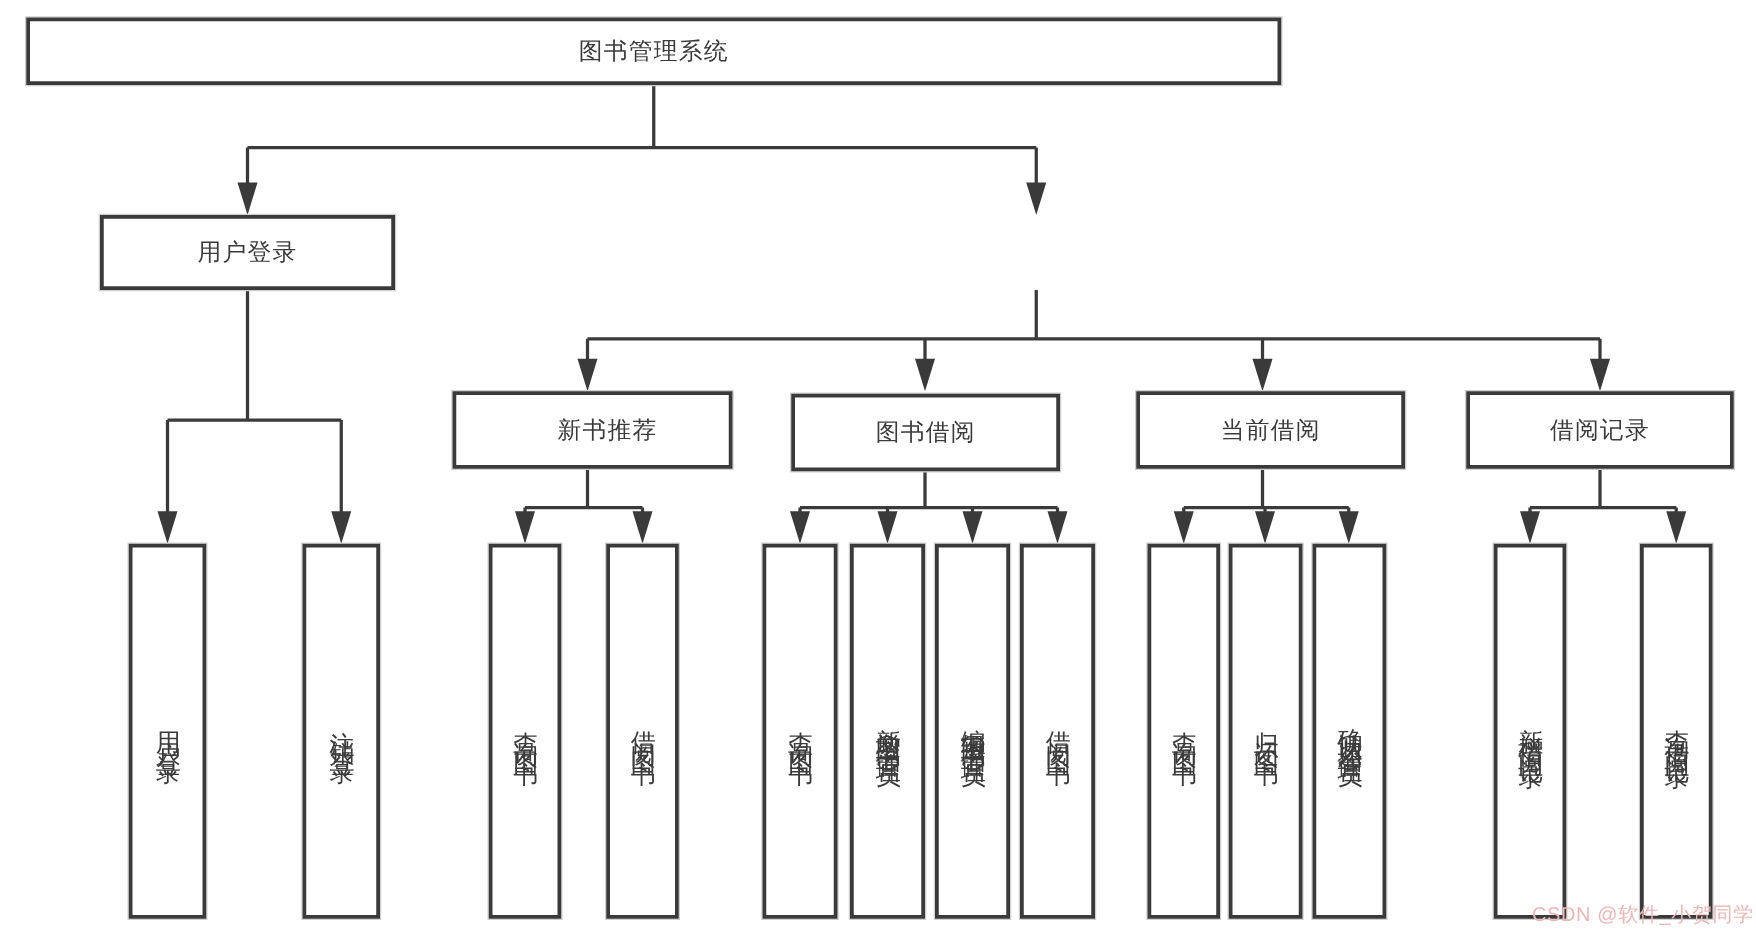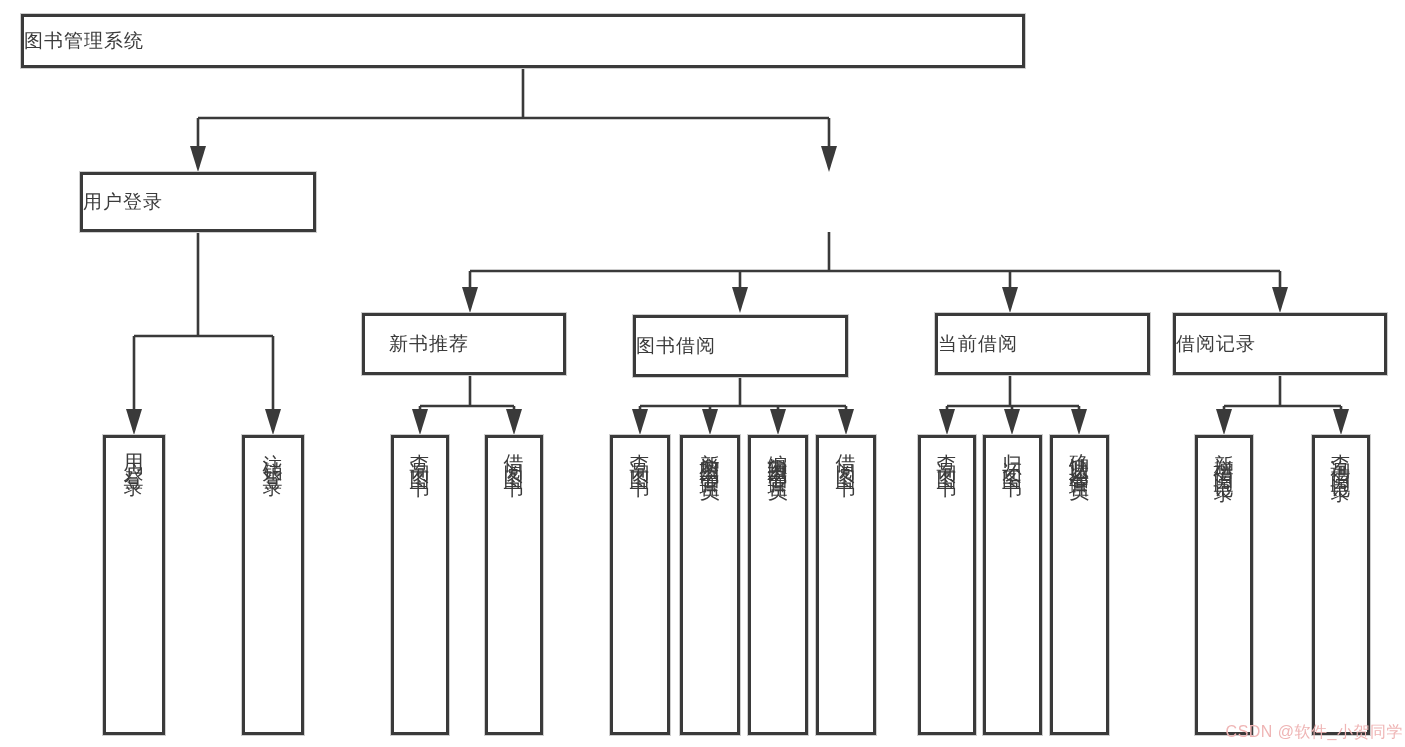--- a/index.html
+++ b/index.html
@@ -9,21 +9,21 @@
     background:#ffffff;
     font-family:"Liberation Sans","DejaVu Sans",sans-serif;
     overflow:hidden;
   }
   .wires { position:absolute; left:0; top:0; width:1405px; height:747px; }
   .node {
     position:absolute;
     background:#ffffff;
     border:3px solid #3a3a3a;
     box-shadow:0 0 0 1px #cfcfcf;
-    display:flex; align-items:center; justify-content:flex-start;
+    display:flex; align-items:center; justify-content:center;
     color:#3b3b3b;
     box-sizing:border-box;
   }
   .hnode { font-size:19px; letter-spacing:1px; }
   .vnode {
     writing-mode:vertical-rl;
     text-orientation:mixed;
     font-size:20px;
     letter-spacing:8px;
     line-height:1;
@@ -83,27 +83,27 @@
   </svg>
 
   <div class="node hnode" style="left:21px;top:14px;width:1004px;height:54px;">
     <span>图书管理系统</span>
   </div>
 
   <div class="node hnode" style="left:80px;top:172px;width:236px;height:60px;">
     <span>用户登录</span>
   </div>
 
-  <div class="node hnode" style="left:362px;top:313px;width:204px;height:62px;padding-left:24px;">
+  <div class="node hnode" style="left:362px;top:313px;width:224px;height:62px;padding-left:24px;">
     <span>新书推荐</span>
   </div>
   <div class="node hnode" style="left:633px;top:315px;width:215px;height:62px;">
     <span>图书借阅</span>
   </div>
-  <div class="node hnode" style="left:935px;top:313px;width:215px;height:62px;">
+  <div class="node hnode" style="left:909px;top:313px;width:215px;height:62px;">
     <span>当前借阅</span>
   </div>
   <div class="node hnode" style="left:1173px;top:313px;width:214px;height:62px;">
     <span>借阅记录</span>
   </div>
 
   <div class="node vnode" style="left:103px;top:435px;width:62px;height:300px;">
     <span>用户登录</span>
   </div>
   <div class="node vnode" style="left:242px;top:435px;width:62px;height:300px;">

